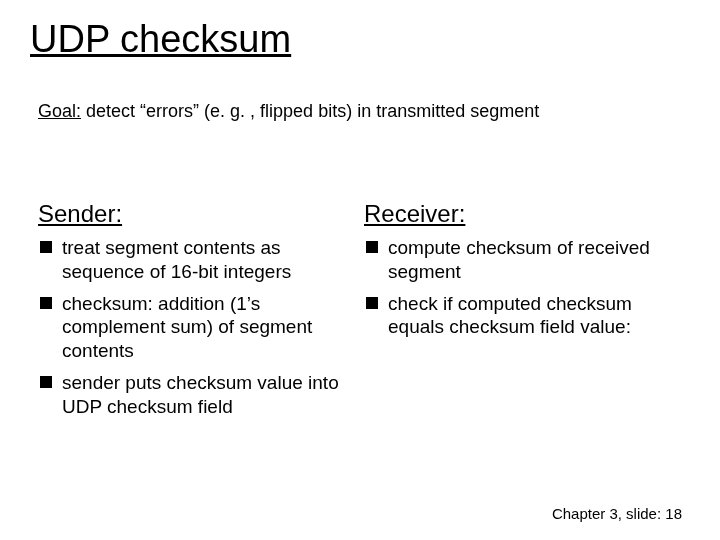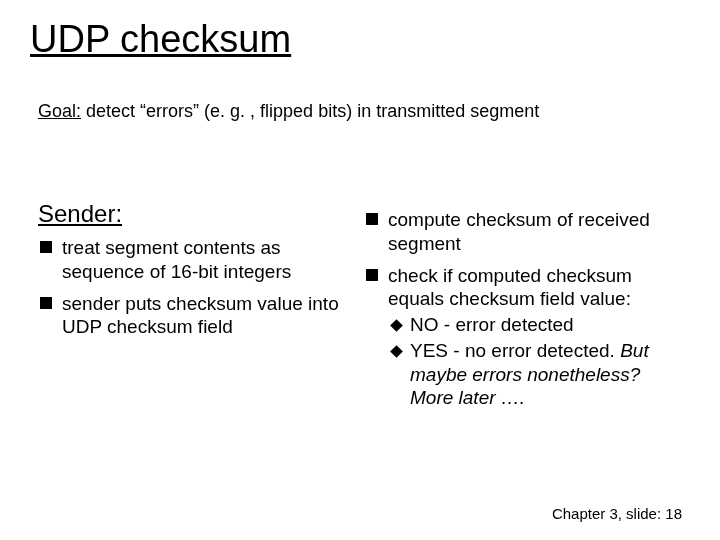--- a/index.html
+++ b/index.html
@@ -118,35 +118,31 @@
   <div class="goal-block">
     <span class="goal-label">Goal:</span><span> detect “errors” (e. g. , flipped bits) in transmitted segment</span>
   </div>
 
   <div class="columns">
 
     <div class="col">
       <div class="col-title">Sender:</div>
       <ul class="bul1">
         <li>treat segment contents as sequence of 16-bit integers</li>
+        <li>checksum: addition (1’s complement sum) of segment contents</li>
         <li>sender puts checksum value into UDP checksum field</li>
       </ul>
     </div>
 
     <div class="col col-right">
+      <div class="col-title">Receiver:</div>
       <ul class="bul1">
         <li>compute checksum of received segment</li>
         <li>
           <span>check if computed checksum equals checksum field value:</span>
-          <ul class="bul2">
-            <li>NO - error detected</li>
-            <li>
-              <span>YES - no error detected. </span><span class="italic">But maybe errors nonetheless? More later ….</span>
-            </li>
-          </ul>
         </li>
       </ul>
     </div>
 
   </div>
 
   <div class="footer">
     <span>Chapter 3, slide: </span><span>18</span>
   </div>
 

